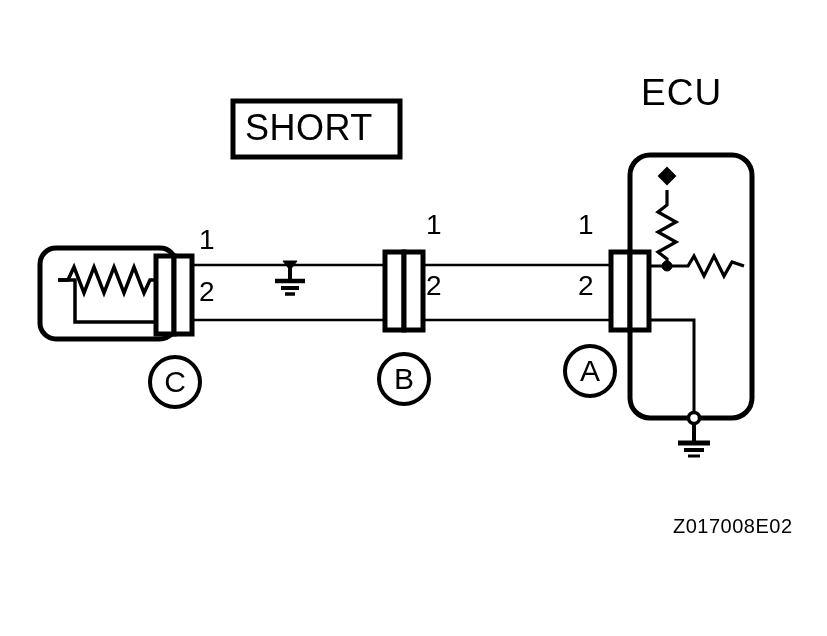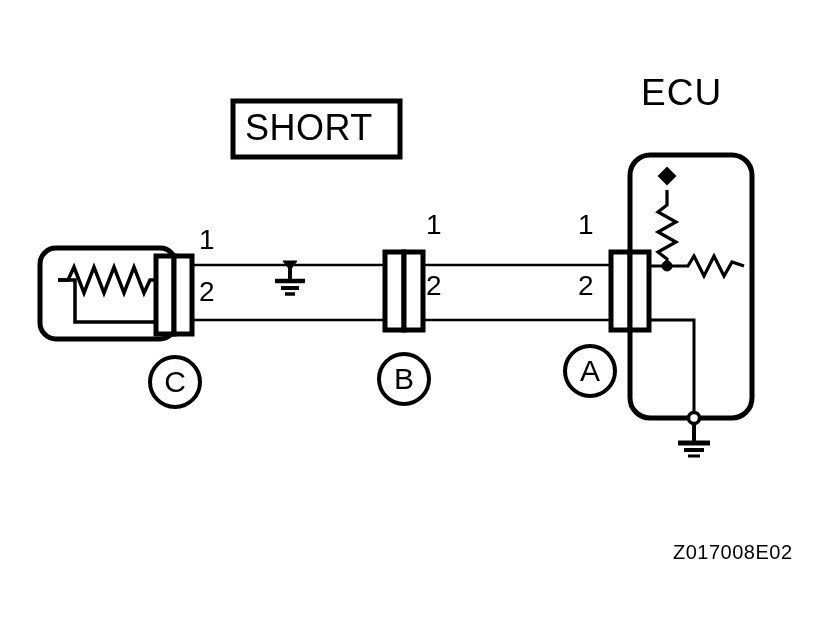--- a/index.html
+++ b/index.html
@@ -135,15 +135,15 @@
   <div class="txt pin-label" style="left:426px; top:211px;">1</div>
   <div class="txt pin-label" style="left:426px; top:272px;">2</div>
 
   <div class="txt pin-label" style="left:578px; top:211px;">1</div>
   <div class="txt pin-label" style="left:578px; top:272px;">2</div>
 
   <div class="txt circle-letter" style="left:160px; top:367px; width:30px;">C</div>
   <div class="txt circle-letter" style="left:389px; top:364px; width:30px;">B</div>
   <div class="txt circle-letter" style="left:575px; top:356px; width:30px;">A</div>
 
-  <div class="txt code-label" style="left:673px; top:542px;">Z017008E02</div>
+  <div class="txt code-label" style="left:673px; top:516px;">Z017008E02</div>
 
 </div>
 
 </body></html>

